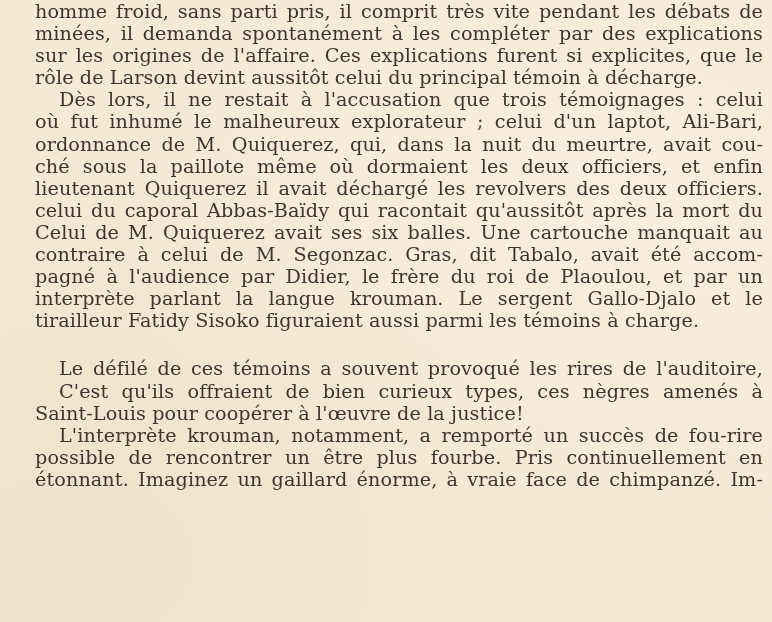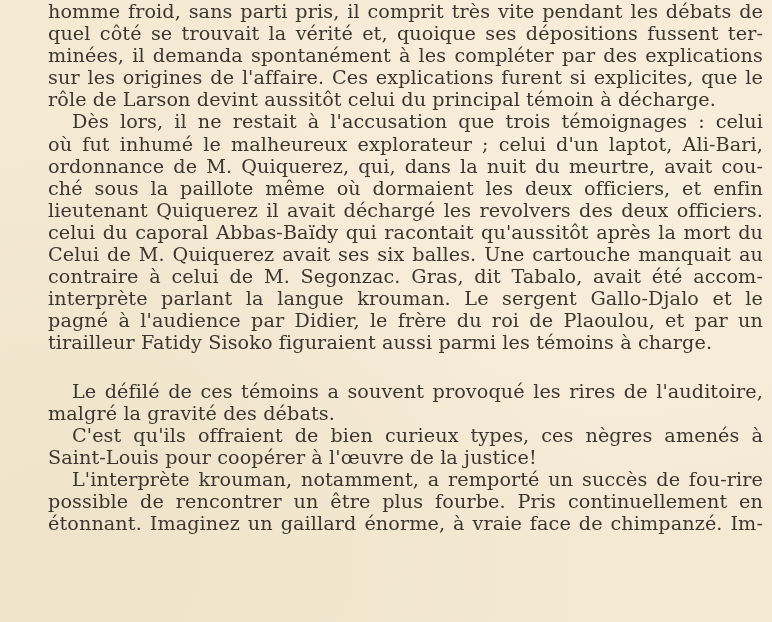--- a/index.html
+++ b/index.html
@@ -26,64 +26,61 @@
     }
     .line {
       display: block;
       height: 22.1px;
       line-height: 22.1px;
       font-size: 19.2px;
       white-space: nowrap;
       text-align: justify;
       text-align-last: justify;
       letter-spacing: 0.1px;
-      margin-left: 13px;
     }
     .line.last {
       text-align-last: left;
     }
     .indent {
       padding-left: 24px;
     }
     .gap {
       height: 26px;
     }
   </style>
 </head>
 <body>
 
 <div class="page">
 
   <div>
     <span class="line">homme froid, sans parti pris, il comprit très vite pendant les débats de</span>
-    <span class="line">quel côté se trouvait la vérité et, quoique ses dépositions fussent ter-</span>
     <span class="line">minées, il demanda spontanément à les compléter par des explications</span>
     <span class="line">sur les origines de l'affaire. Ces explications furent si explicites, que le</span>
     <span class="line last">rôle de Larson devint aussitôt celui du principal témoin à décharge.</span>
   </div>
 
   <div>
     <span class="line indent">Dès lors, il ne restait à l'accusation que trois témoignages : celui</span>
     <span class="line">où fut inhumé le malheureux explorateur ; celui d'un laptot, Ali-Bari,</span>
     <span class="line">ordonnance de M. Quiquerez, qui, dans la nuit du meurtre, avait cou-</span>
     <span class="line">ché sous la paillote même où dormaient les deux officiers, et enfin</span>
     <span class="line">lieutenant Quiquerez il avait déchargé les revolvers des deux officiers.</span>
     <span class="line">celui du caporal Abbas-Baïdy qui racontait qu'aussitôt après la mort du</span>
     <span class="line">Celui de M. Quiquerez avait ses six balles. Une cartouche manquait au</span>
     <span class="line">contraire à celui de M. Segonzac. Gras, dit Tabalo, avait été accom-</span>
+    <span class="line">pagné à l'audience par Didier, le frère du roi de Plaoulou, et par un</span>
     <span class="line">interprète parlant la langue krouman. Le sergent Gallo-Djalo et le</span>
-    <span class="line">pagné à l'audience par Didier, le frère du roi de Plaoulou, et par un</span>
     <span class="line last">tirailleur Fatidy Sisoko figuraient aussi parmi les témoins à charge.</span>
   </div>
 
   <div class="gap"></div>
 
   <div>
     <span class="line indent">Le défilé de ces témoins a souvent provoqué les rires de l'auditoire,</span>
-    <span class="line last">malgré la gravité des débats.</span>
   </div>
 
   <div>
     <span class="line indent">C'est qu'ils offraient de bien curieux types, ces nègres amenés à</span>
     <span class="line last">Saint-Louis pour coopérer à l'œuvre de la justice!</span>
   </div>
 
   <div>
     <span class="line indent">L'interprète krouman, notamment, a remporté un succès de fou-rire</span>
     <span class="line">possible de rencontrer un être plus fourbe. Pris continuellement en</span>

